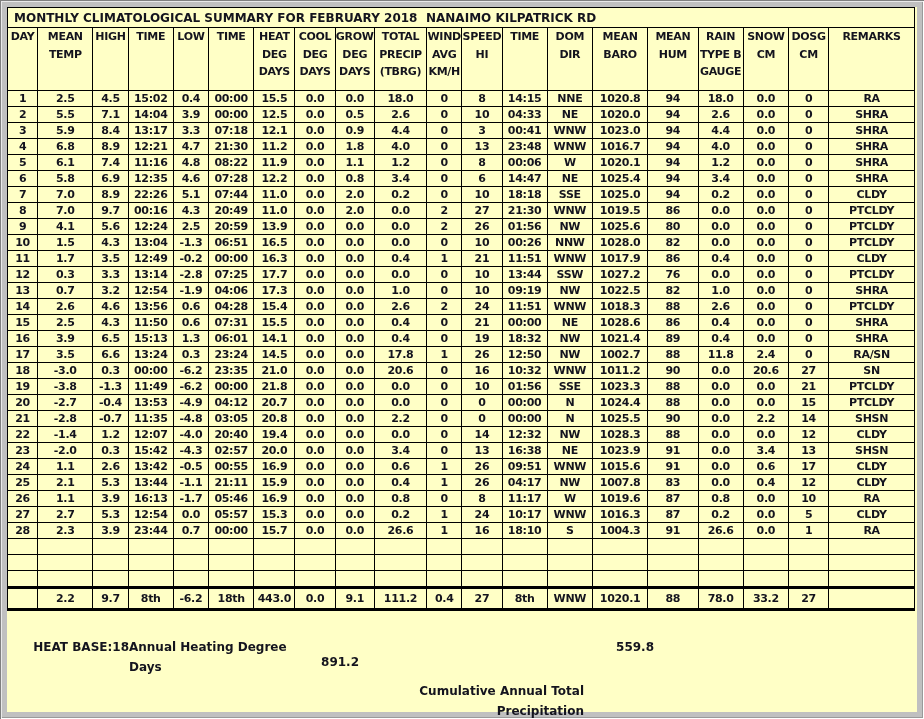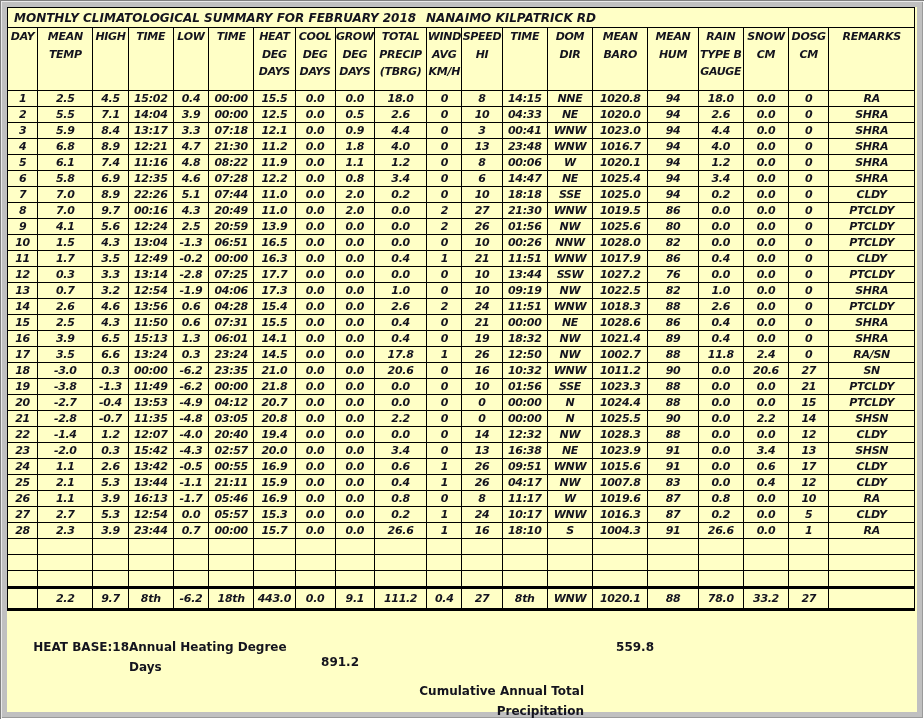--- a/index.html
+++ b/index.html
@@ -14,21 +14,21 @@
     box-shadow:inset 1px 1px 0 #7f7f7f, inset -1px -1px 0 #ffffff,
                inset 2px 2px 0 #e9e9e9, inset -2px -2px 0 #9a9a9a;
   }
   .panel{
     box-sizing:border-box;width:910px;height:705px;
     background:#ffffc6;position:relative;
   }
   table.climate{
     border-collapse:collapse;table-layout:fixed;width:908px;
     font-family:"DejaVu Sans",sans-serif;font-size:11px;font-weight:bold;
-    color:#14141e;letter-spacing:-0.3px;font-style:italic;
+    color:#14141e;letter-spacing:-0.3px;
   }
   table.climate td, table.climate th{
     border:1px solid #000;text-align:center;padding:0;
     overflow:hidden;white-space:nowrap;
   }
   tr.title-row td{
     height:19px;text-align:left;font-size:12px;letter-spacing:0;
   }
   .t-left{display:inline-block;padding-left:6px;width:412px;}
   .t-right{display:inline-block;}

